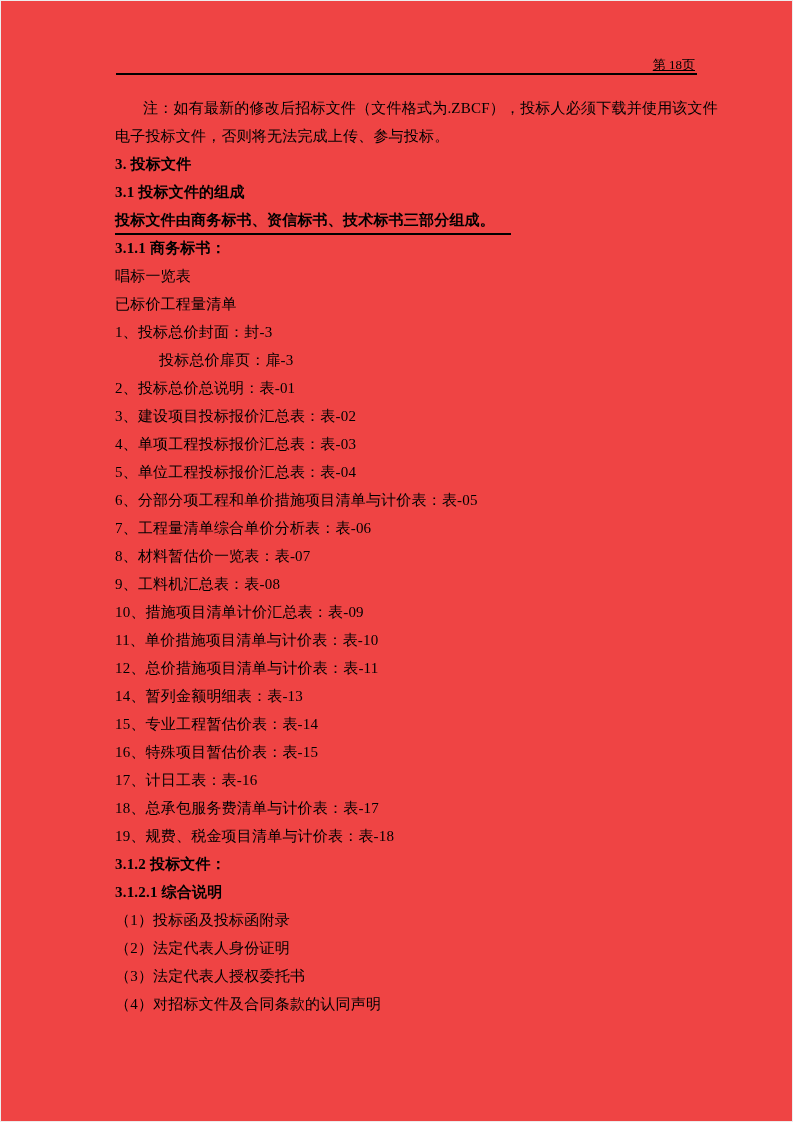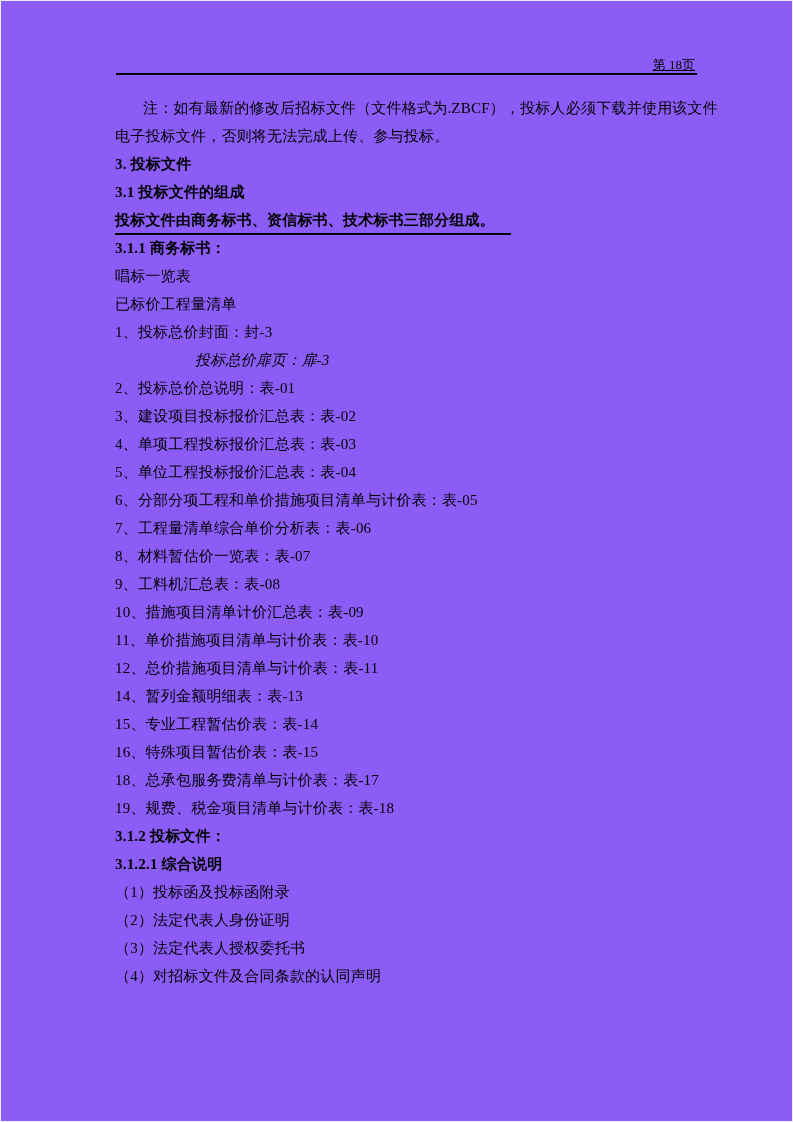--- a/index.html
+++ b/index.html
@@ -4,21 +4,21 @@
 <style>
   html, body {
     margin: 0;
     padding: 0;
     background: #ffffff;
   }
   .page {
     position: relative;
     width: 793px;
     height: 1122px;
-    background: #8b5cf6;
+    background: #ef4444;
     border: 1px solid #ededed;
     box-sizing: border-box;
     font-family: "Liberation Serif", "DejaVu Serif", serif;
     color: #000000;
     overflow: hidden;
   }
   .page-header {
     position: absolute;
     left: 115px;
     top: 0;
@@ -52,21 +52,21 @@
   }
   .justify-full {
     white-space: normal;
     text-align: justify;
     text-align-last: justify;
     overflow: hidden;
   }
   .first-indent { padding-left: 28px; box-sizing: border-box; }
   .bold { font-weight: bold; }
   .indent1 { }
-  .indent2 { margin-left: 80px; font-style: italic; }
+  .indent2 { margin-left: 44px; }
   .underlined-intro {
     display: inline-block;
     border-bottom: 2px solid #000000;
     padding-right: 16px;
     line-height: 25px;
   }
 </style>
 </head>
 <body>
 
@@ -101,20 +101,21 @@
     <div class="ln indent1">6、分部分项工程和单价措施项目清单与计价表：表-05</div>
     <div class="ln indent1">7、工程量清单综合单价分析表：表-06</div>
     <div class="ln indent1">8、材料暂估价一览表：表-07</div>
     <div class="ln indent1">9、工料机汇总表：表-08</div>
     <div class="ln indent1">10、措施项目清单计价汇总表：表-09</div>
     <div class="ln indent1">11、单价措施项目清单与计价表：表-10</div>
     <div class="ln indent1">12、总价措施项目清单与计价表：表-11</div>
     <div class="ln indent1">14、暂列金额明细表：表-13</div>
     <div class="ln indent1">15、专业工程暂估价表：表-14</div>
     <div class="ln indent1">16、特殊项目暂估价表：表-15</div>
+    <div class="ln indent1">17、计日工表：表-16</div>
     <div class="ln indent1">18、总承包服务费清单与计价表：表-17</div>
     <div class="ln indent1">19、规费、税金项目清单与计价表：表-18</div>
 
     <div class="ln bold indent1">3.1.2 投标文件：</div>
     <div class="ln bold indent1">3.1.2.1 综合说明</div>
 
     <div class="ln indent1">（1）投标函及投标函附录</div>
     <div class="ln indent1">（2）法定代表人身份证明</div>
     <div class="ln indent1">（3）法定代表人授权委托书</div>
     <div class="ln indent1">（4）对招标文件及合同条款的认同声明</div>

